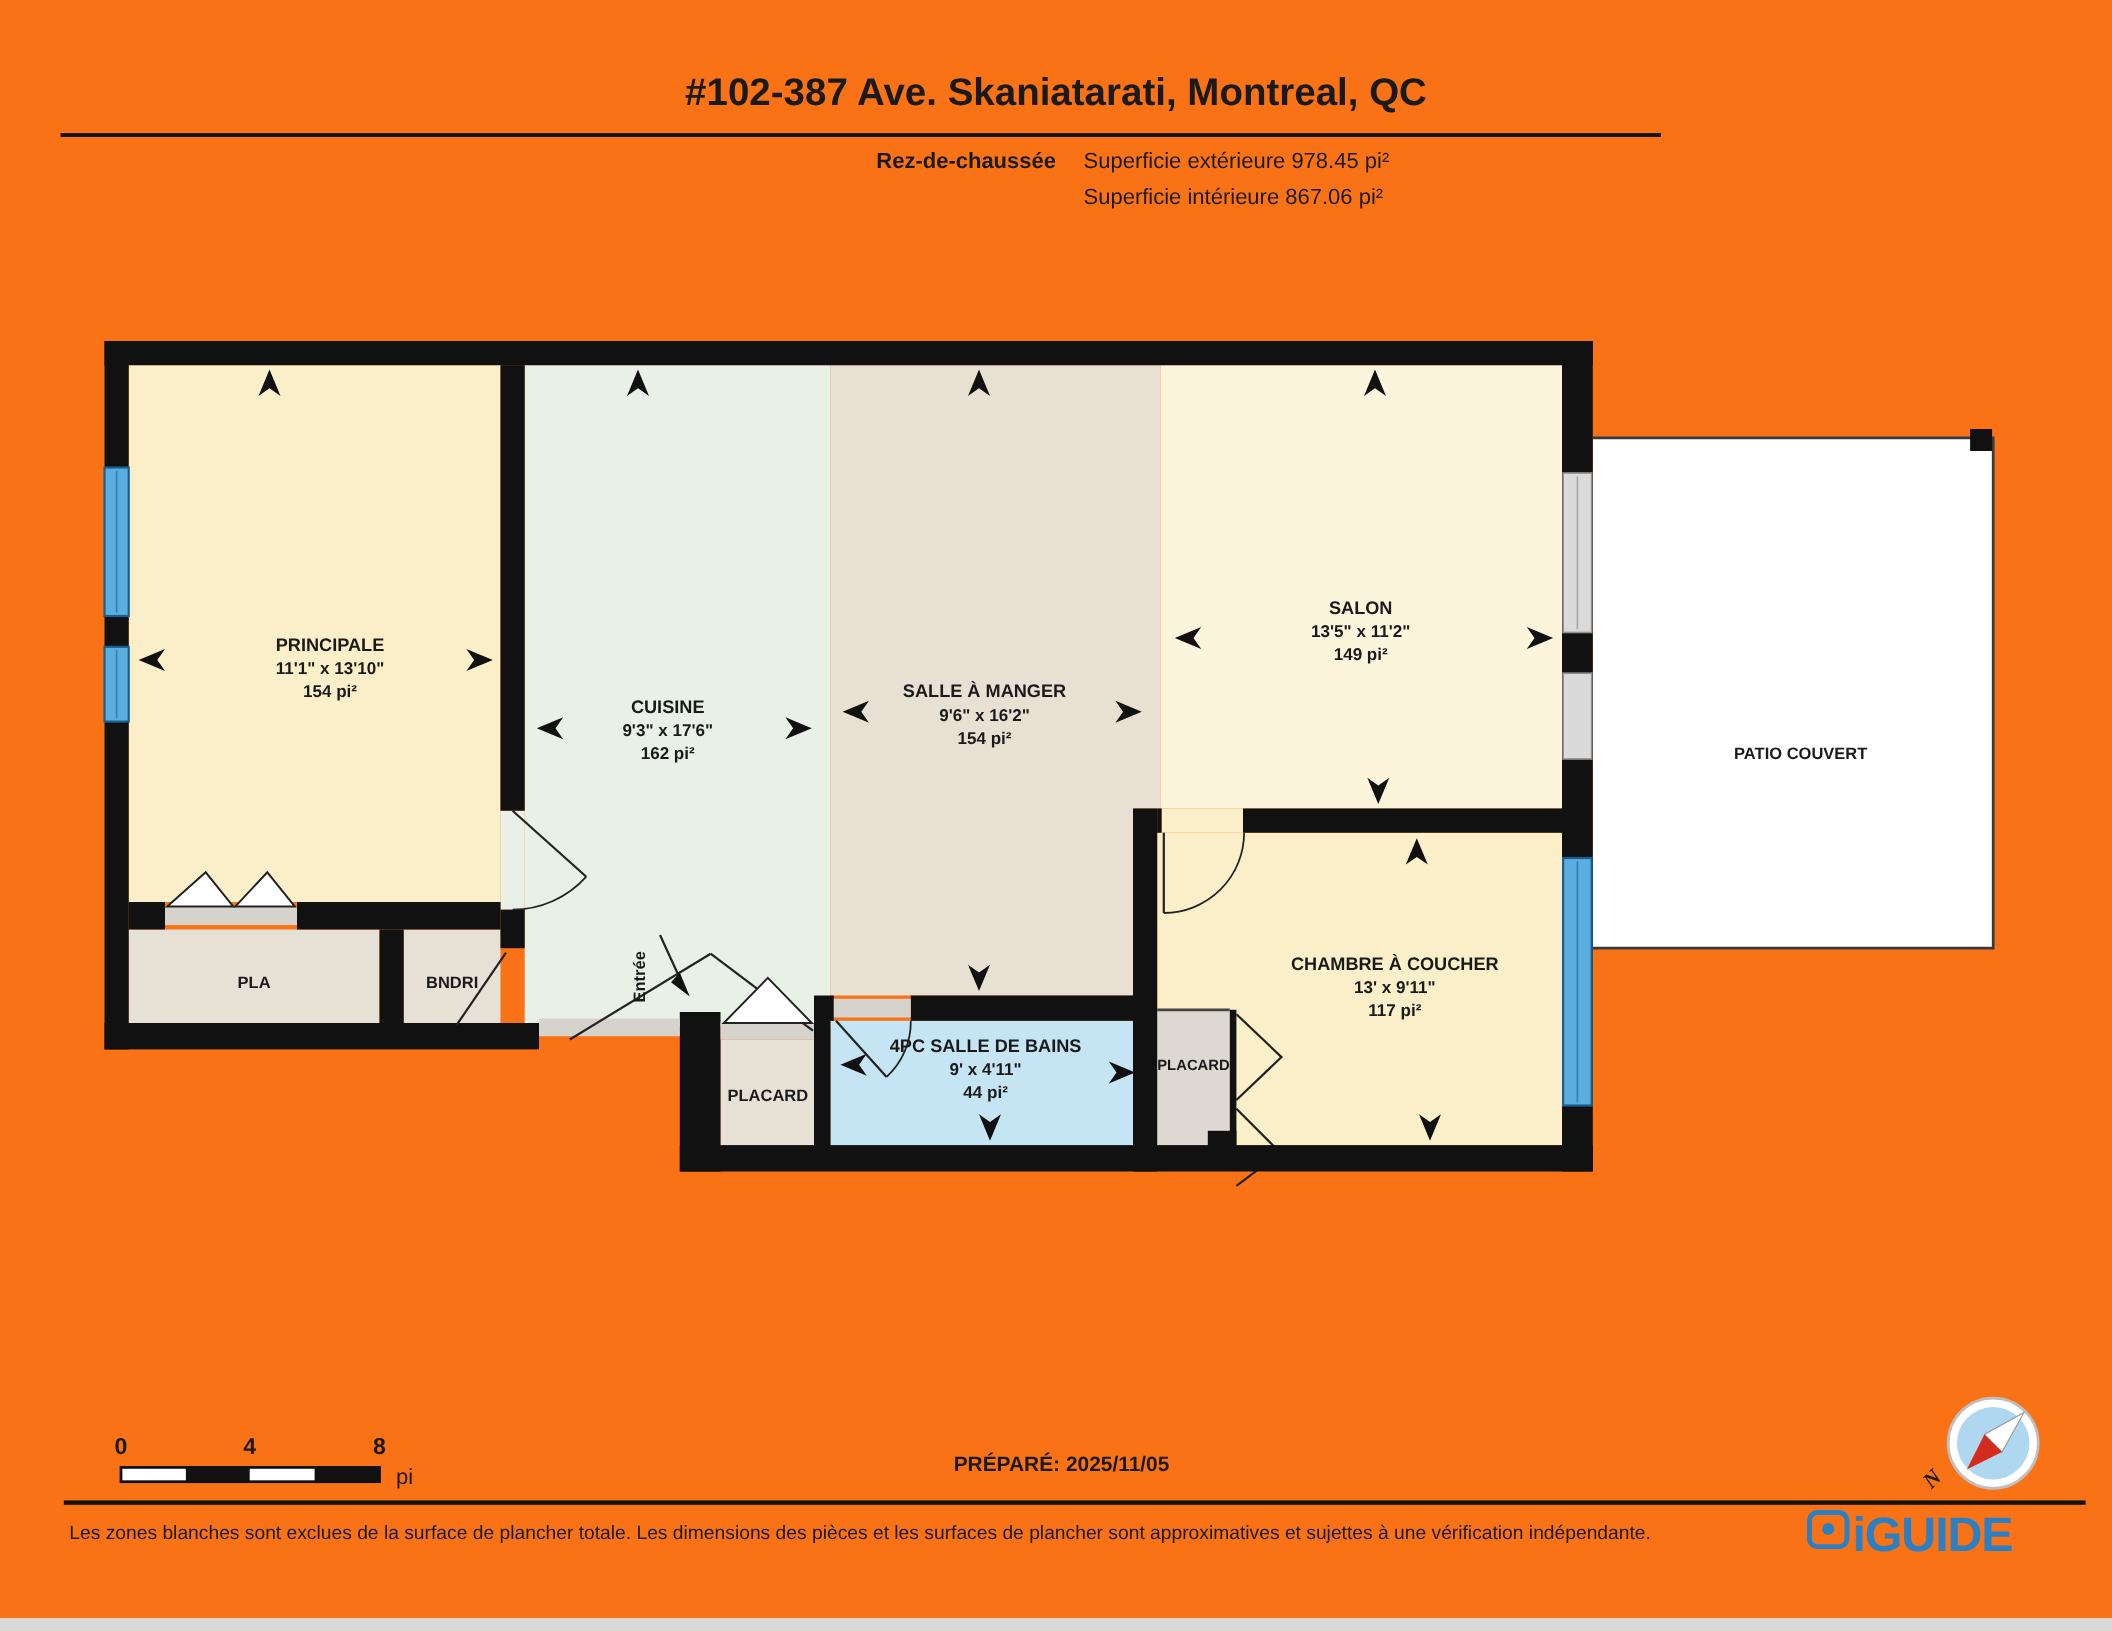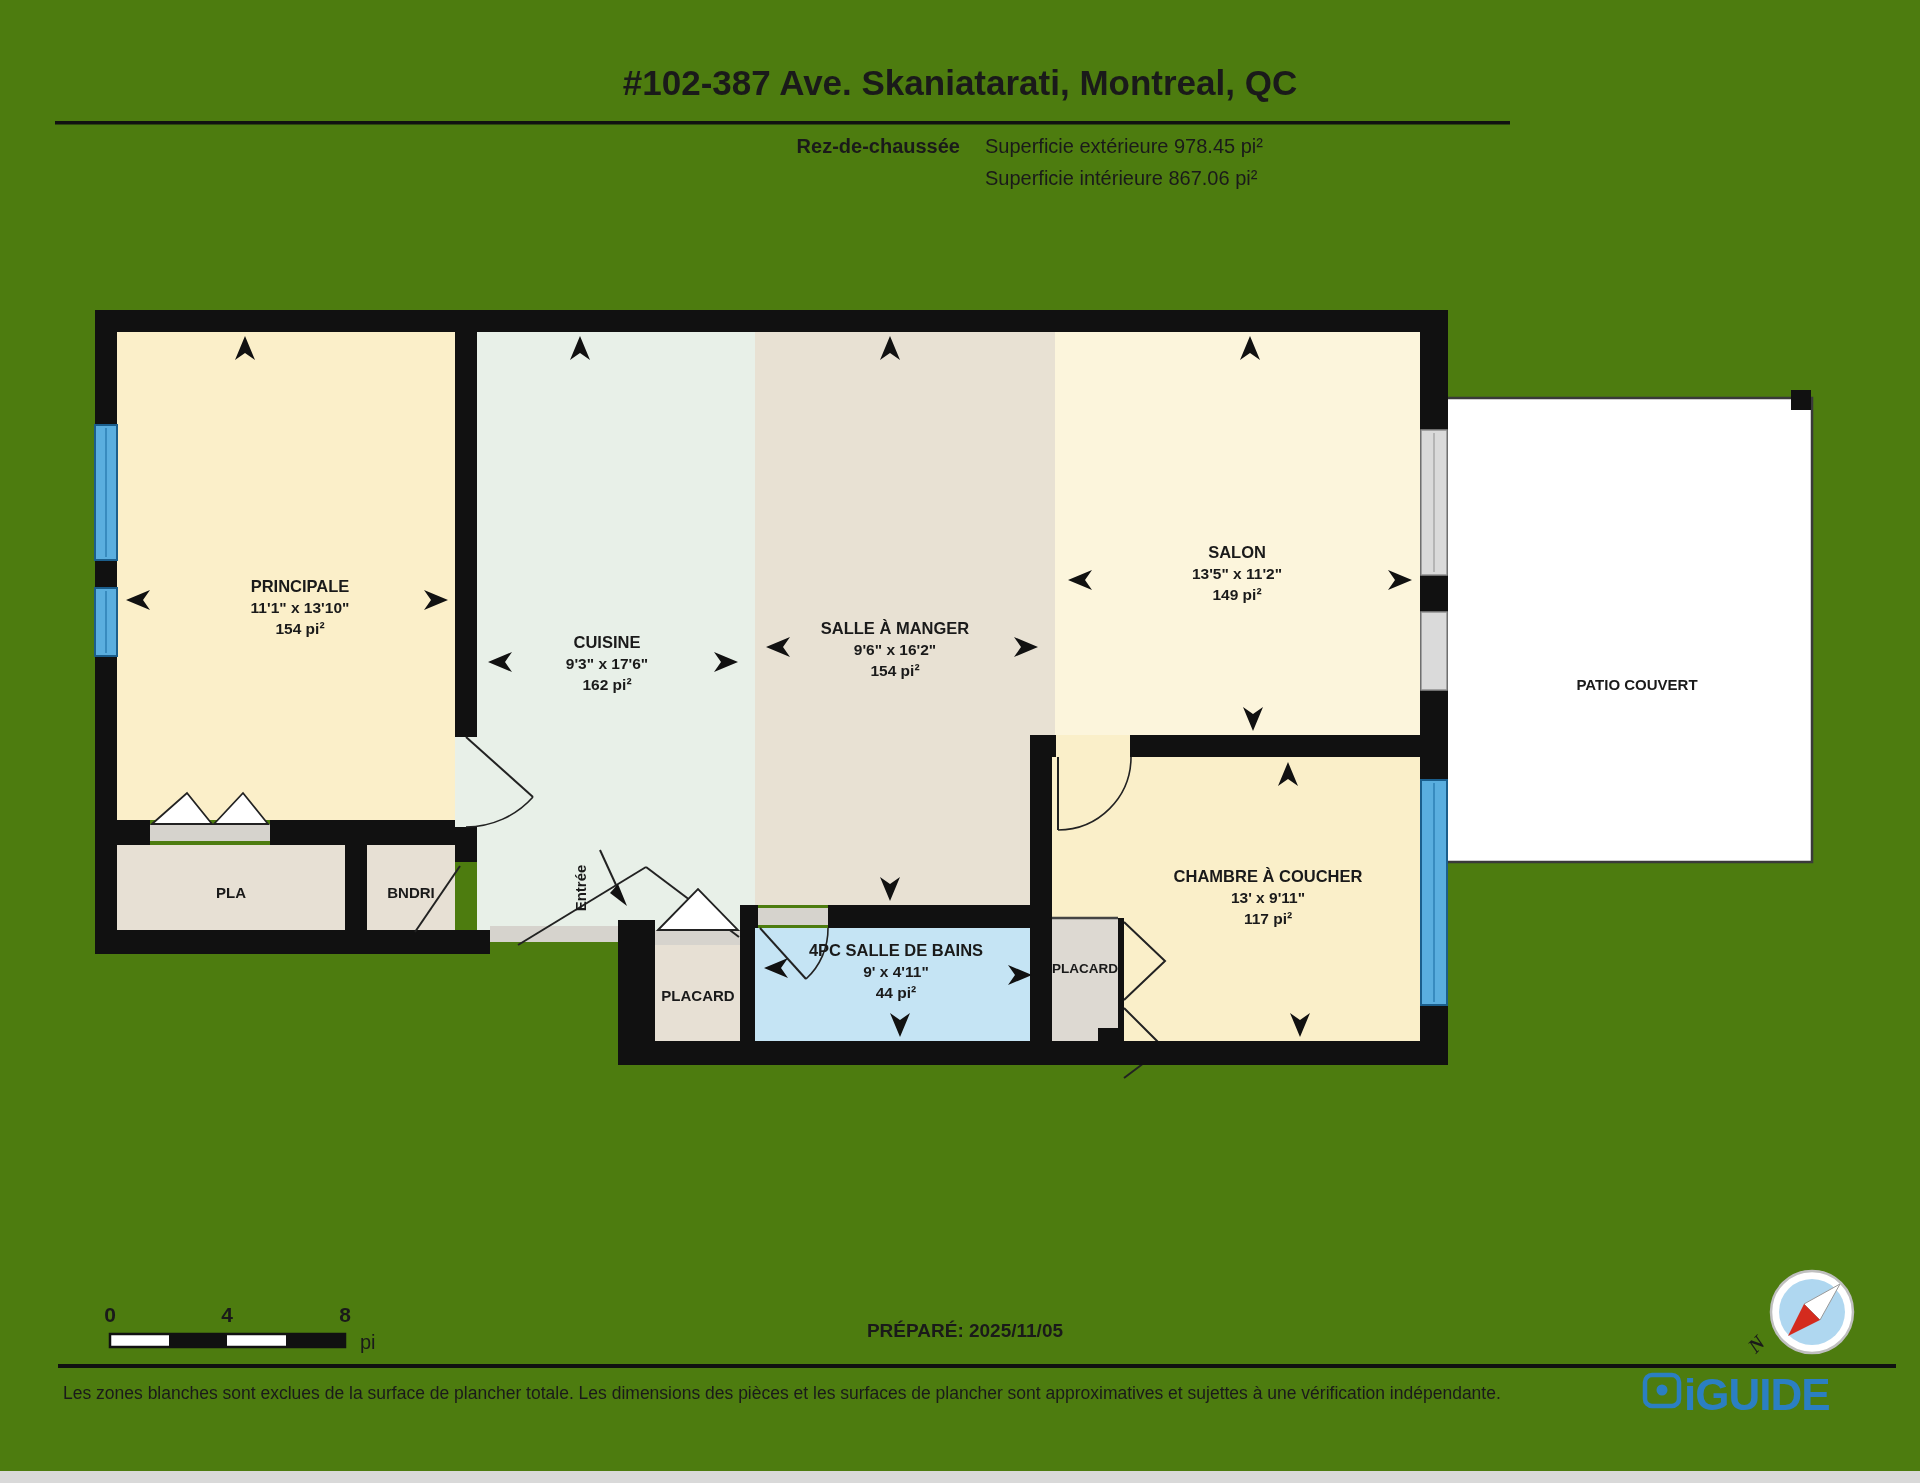--- a/index.html
+++ b/index.html
@@ -1,16 +1,16 @@
 <!DOCTYPE html>
 <html><head>
 <meta charset="utf-8">
 <style>
   html,body{margin:0;padding:0;background:#fff;}
-  #page{position:relative;width:1920px;height:1483px;background:#4d7c0f;overflow:hidden;
+  #page{position:relative;width:1920px;height:1483px;background:#f97316;overflow:hidden;
         font-family:"Liberation Sans",sans-serif;}
   svg{position:absolute;left:0;top:0;}
   text{fill:#1a1a1a;}
   .t-title{font:700 35px "Liberation Sans",sans-serif;text-anchor:middle;}
   .t-sub-b{font:700 20px "Liberation Sans",sans-serif;text-anchor:end;}
   .t-sub{font:400 20px "Liberation Sans",sans-serif;}
   .room-name{font:700 16.5px "Liberation Sans",sans-serif;text-anchor:middle;}
   .room-dim{font:700 15.5px "Liberation Sans",sans-serif;text-anchor:middle;}
   .closet{font:700 15px "Liberation Sans",sans-serif;text-anchor:middle;}
   .small-label{font:700 13.5px "Liberation Sans",sans-serif;text-anchor:middle;}

